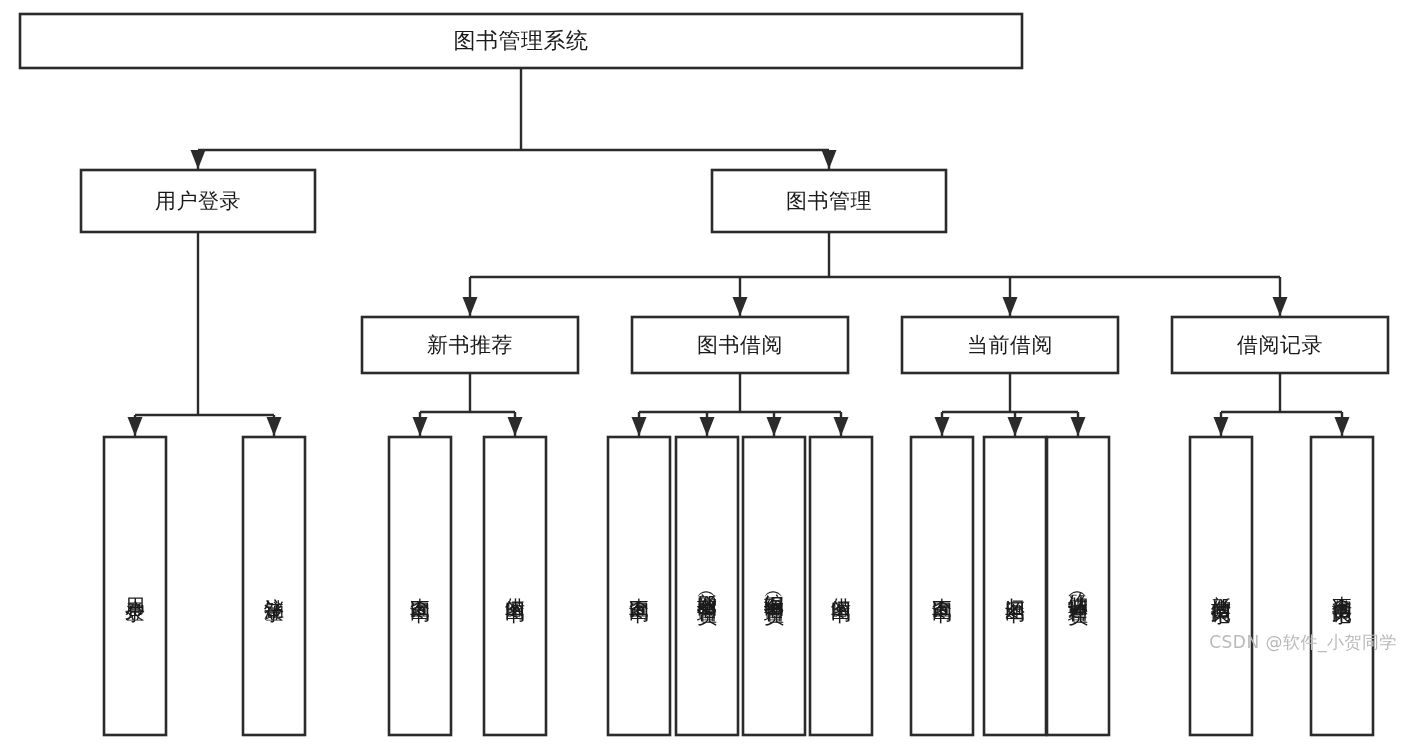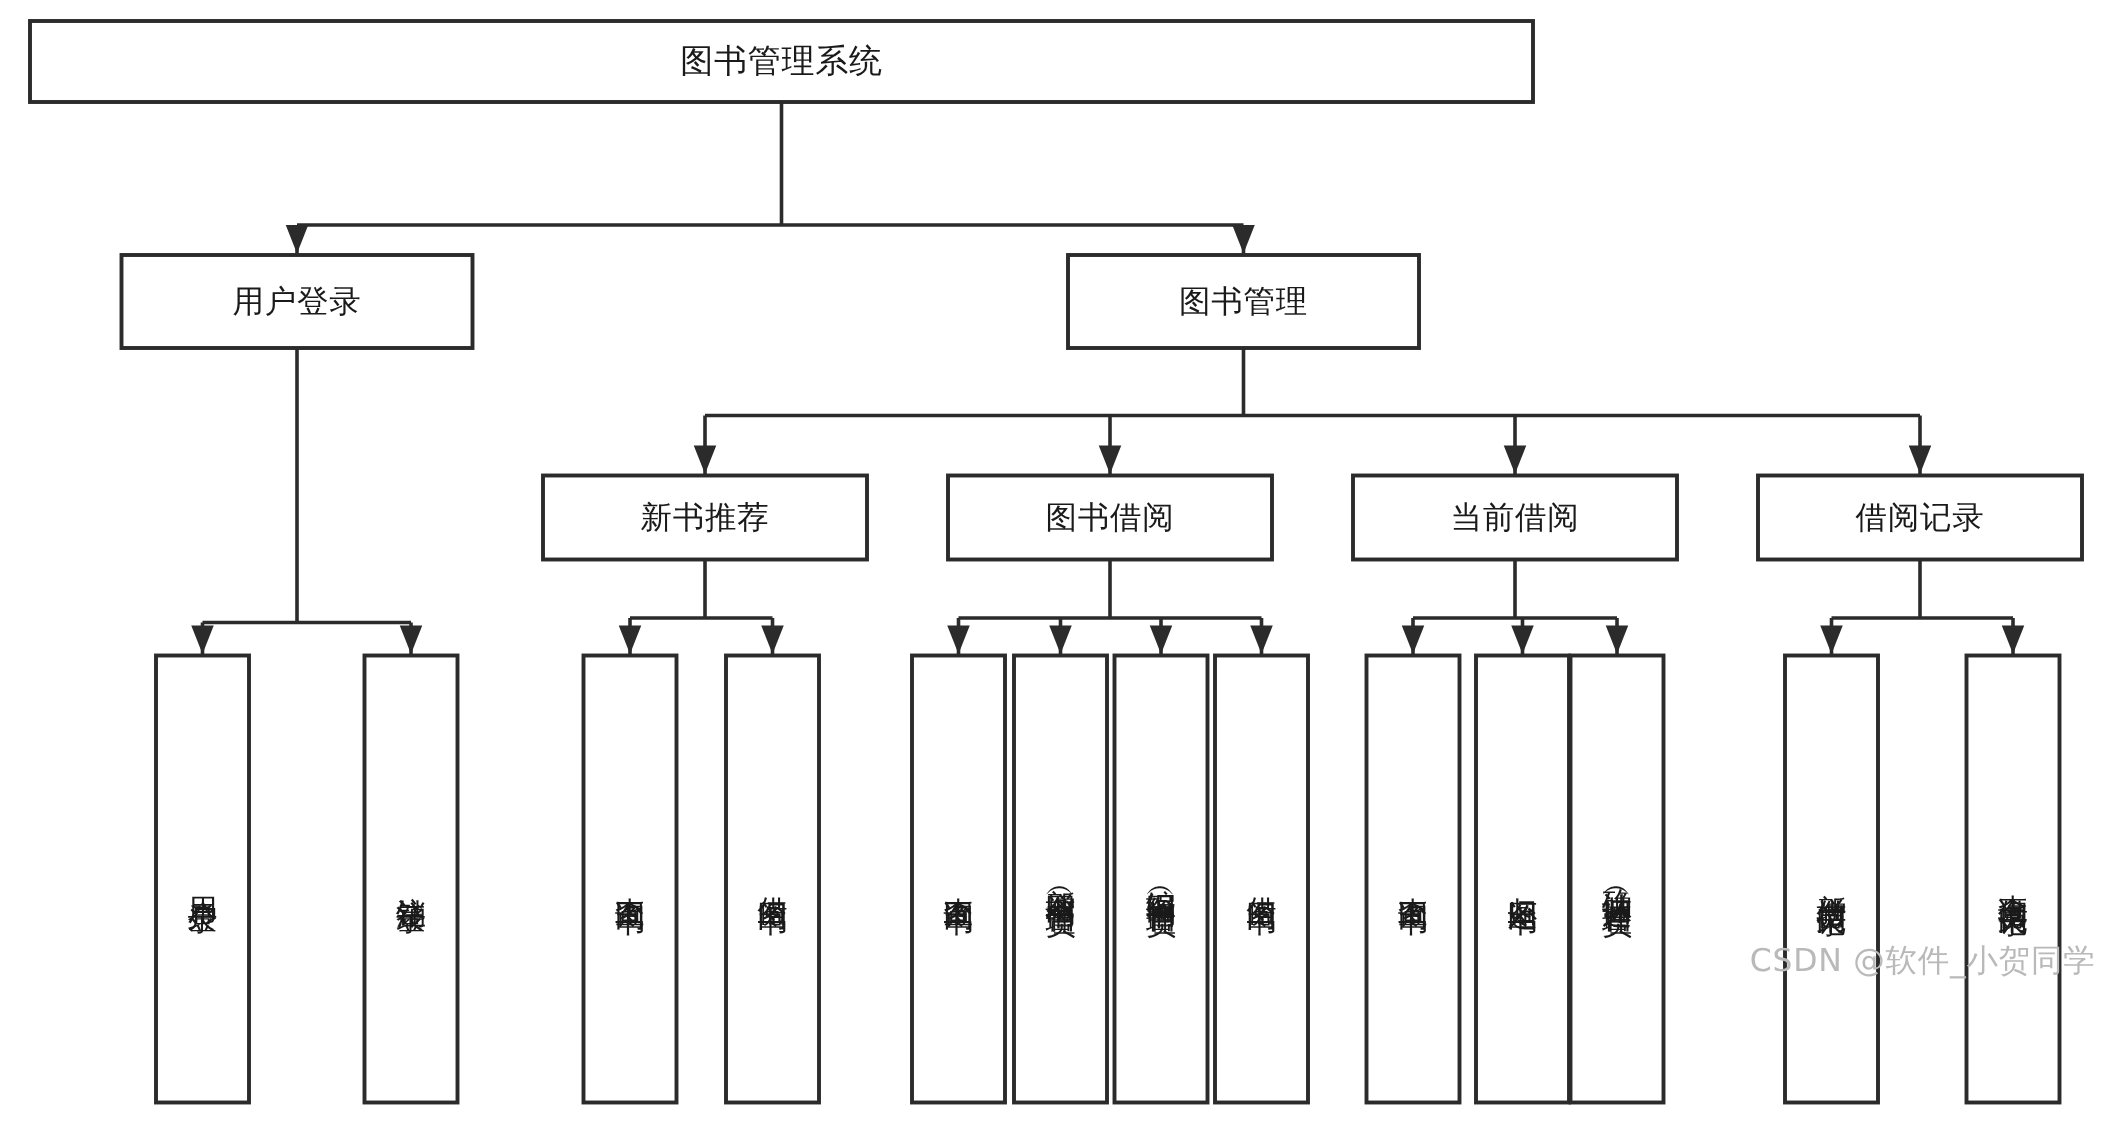--- a/index.html
+++ b/index.html
@@ -73,21 +73,21 @@
     align-items: center;
     justify-content: center;
     text-align: center;
     pointer-events: none;
   }
   .watermark {
     position: absolute;
     right: 8px;
     bottom: 4px;
     font-family: "DejaVu Sans", "Liberation Sans", sans-serif;
-    font-size: 21px;
+    font-size: 17px;
     color: #b9b9b9;
     letter-spacing: 0.5px;
     white-space: nowrap;
     margin-top: 28px;
   }
 </style>
 </head>
 <body>
 
 <div id="diagram-root">

